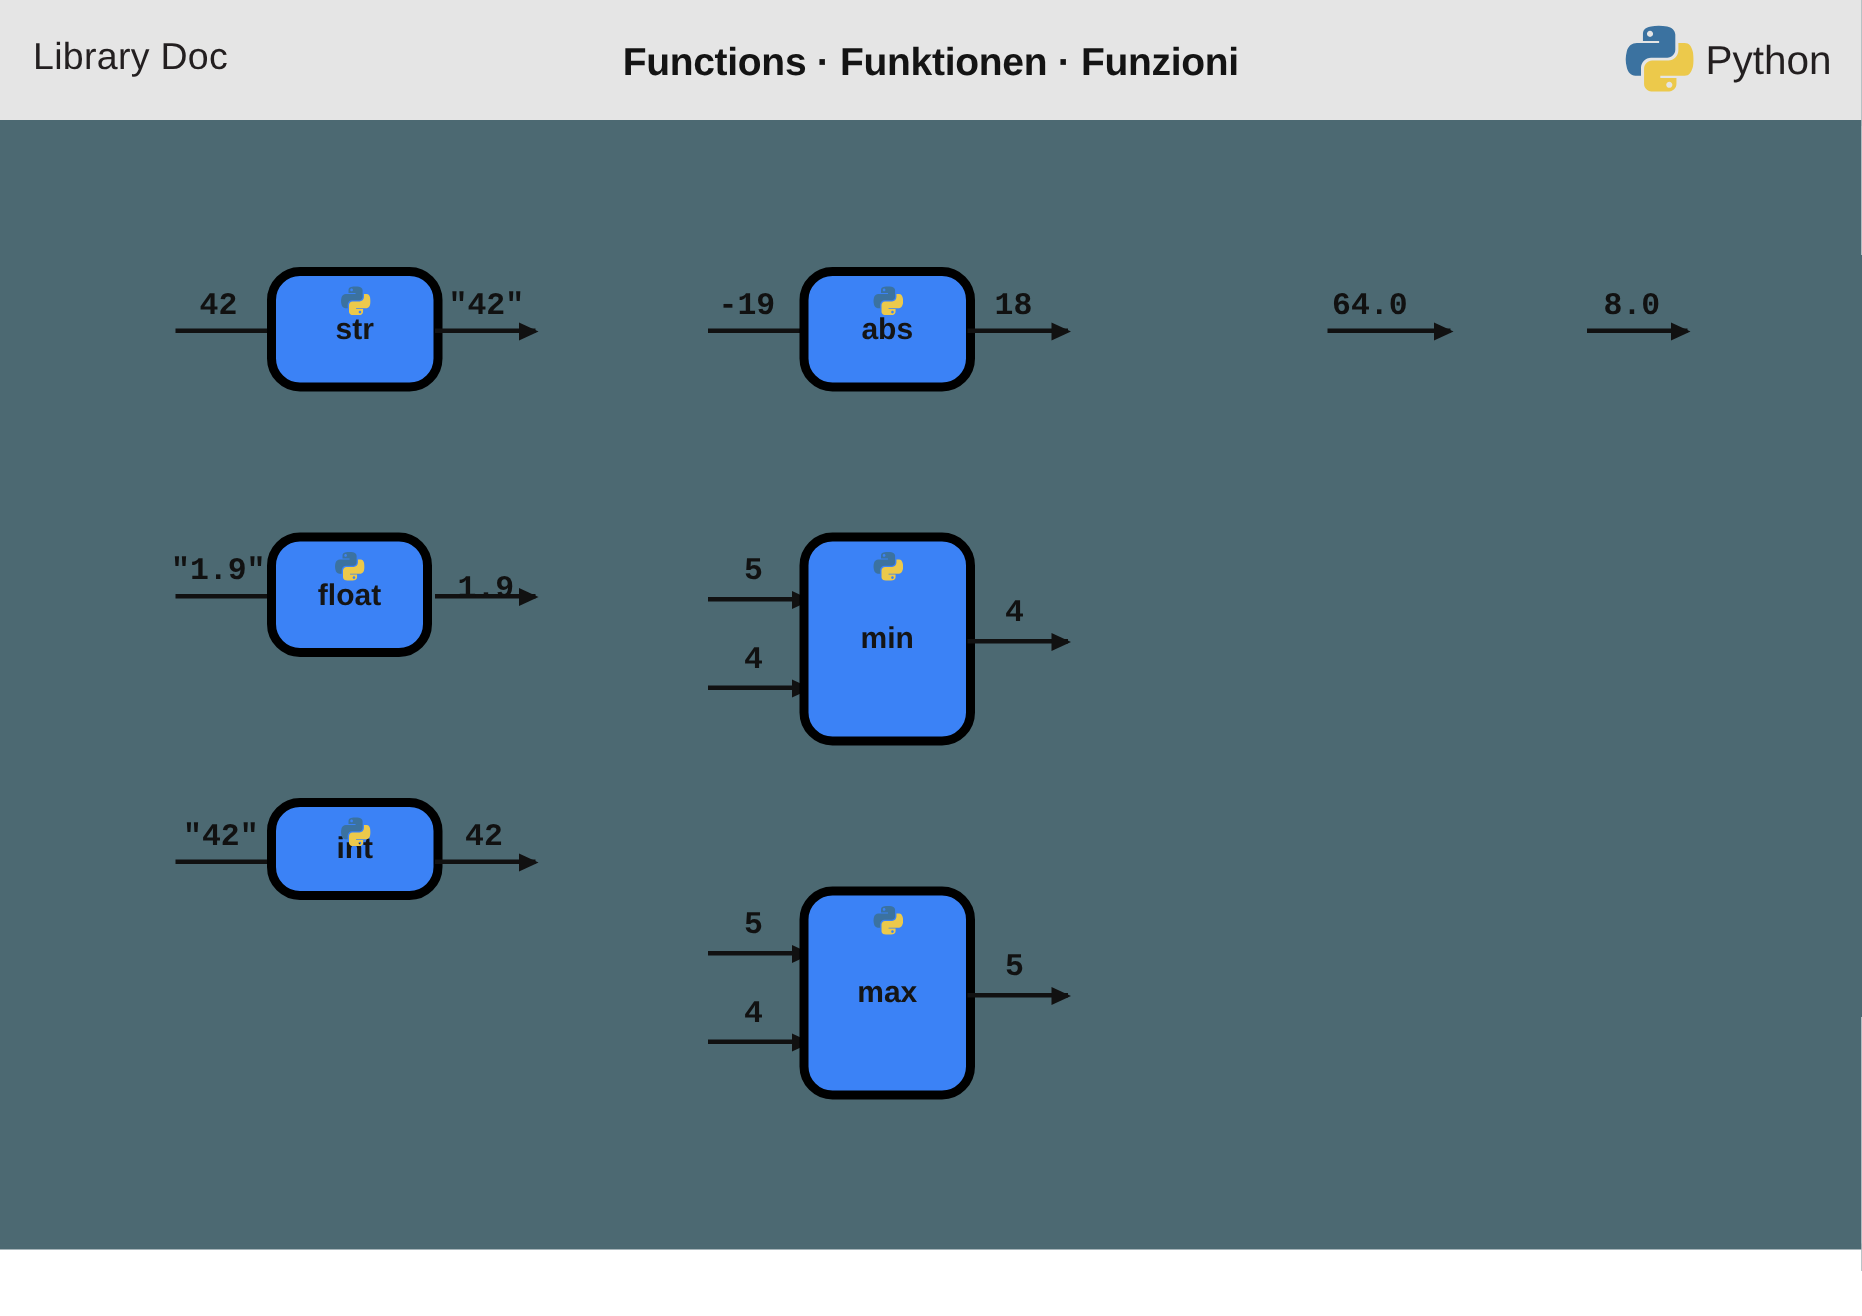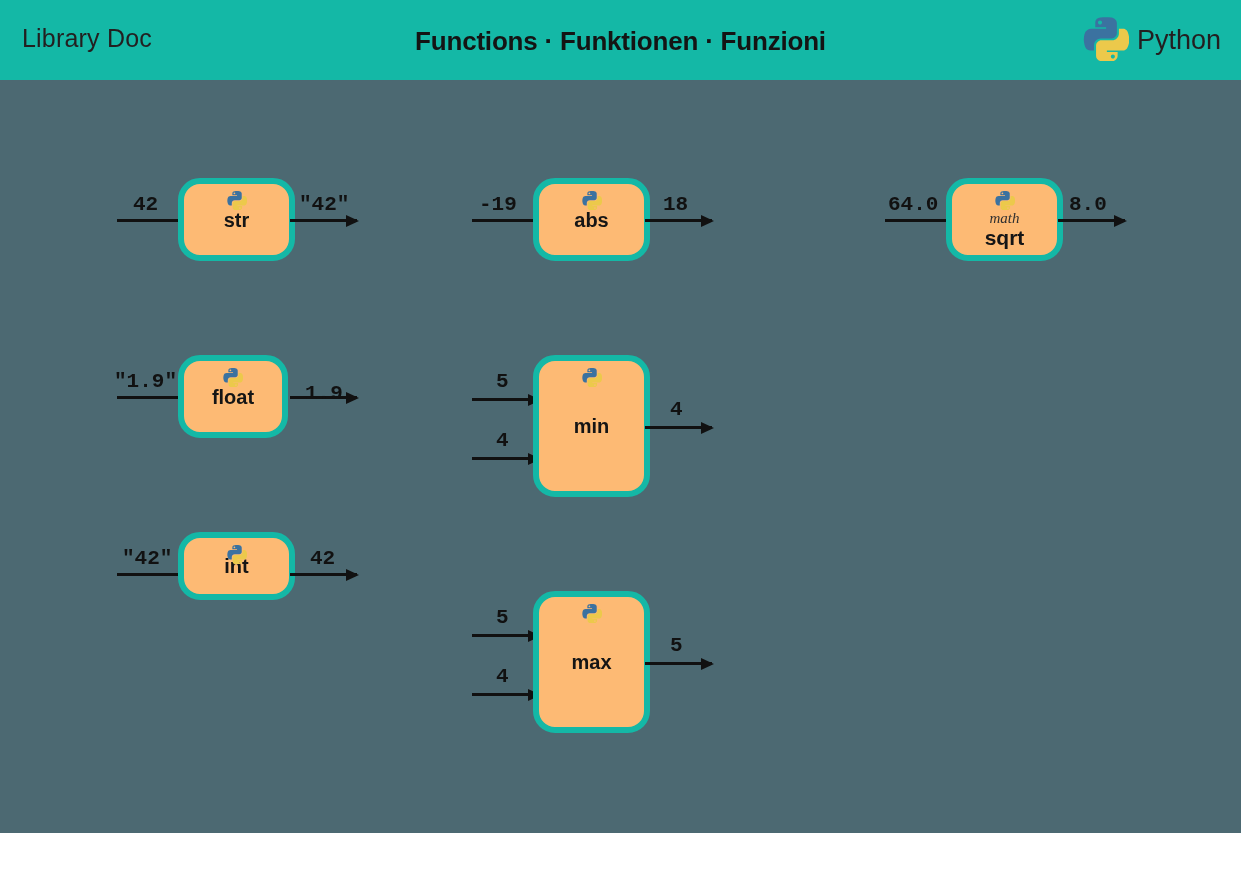--- a/index.html
+++ b/index.html
@@ -18,21 +18,21 @@
     background: #4c6972;
     overflow: hidden;
   }
 
   
   #header {
     position: absolute;
     left: 0; top: 0;
     width: 1241px;
     height: 80px;
-    background: #14b8a6;
+    background: #e5e5e5;
     box-sizing: border-box;
   }
   #header-rule {
     position: absolute;
     left: 0; top: 80px;
     width: 1241px;
     height: 4px;
     background: #4c6972;
   }
   #doc-kind {
@@ -84,22 +84,22 @@
     left: 0; top: 829px;
     width: 1241px;
     height: 4px;
     background: #4c6972;
   }
 
   
   .fn-box {
     position: absolute;
     box-sizing: border-box;
-    background: #fdba74;
-    border: 6px solid #14b8a6;
+    background: #3b82f6;
+    border: 6px solid #000000;
     border-radius: 22px;
     display: flex;
     flex-direction: column;
     align-items: center;
     justify-content: center;
   }
   .fn-pylogo {
     position: absolute;
     top: 6px;
     left: 50%;
@@ -193,30 +193,20 @@
         <path fill="#ecc94b" d="M85.9 32.7v11.4c0 8.9-7.5 16.3-16 16.3H44.1c-7 0-12.9 6-12.9 13.1v24.6c0 7 6.1 11.1 12.9 13.1 8.2 2.4 16 2.8 25.8 0 6.5-1.9 12.9-5.7 12.9-13.1v-9.8H57.1v-3.3h38.7c7.5 0 10.3-5.2 12.9-13.1 2.7-8.1 2.6-15.9 0-26.1-1.9-7.4-5.4-13-12.9-13h-9.9zM71.4 94.3c2.7 0 4.9 2.2 4.9 4.9 0 2.8-2.2 5-4.9 5-2.7 0-4.9-2.2-4.9-5 0-2.7 2.2-4.9 4.9-4.9z"></path>
       </svg>
     </span>
     <span class="fn-name">abs</span>
   </div>
   <div class="arrow" style="left:645px; top:219px; width:67px;"></div>
   <div class="arrow-label" style="left:663px; top:193px;">18</div>
 
   <div class="arrow" style="left:885px; top:219px; width:82px;"></div>
   <div class="arrow-label" style="left:888px; top:193px;">64.0</div>
-  <div class="fn-box" style="left:946px; top:178px; width:117px; height:83px;">
-    <span class="fn-pylogo">
-      <svg width="20" height="20" viewBox="0 0 110 110" aria-hidden="true">
-        <path fill="#3b72a0" d="M54.6 5.2c-4.4 0-8.6.4-12.3 1-10.9 1.9-12.9 6-12.9 13.4v9.8h25.8v3.3H19.8c-7.5 0-14 4.5-16.1 13-2.3 9.8-2.4 15.9 0 26.1 1.8 7.6 6.2 13 13.7 13h8.9V72.1c0-8.5 7.3-16 16-16h25.8c7.2 0 12.9-5.9 12.9-13.1V19.6c0-7-5.9-12.3-12.9-13.4-4.4-.7-9-1-13.5-1zM40.7 13.1c2.7 0 4.9 2.2 4.9 5s-2.2 4.9-4.9 4.9c-2.7 0-4.9-2.2-4.9-4.9s2.2-5 4.9-5z"></path>
-        <path fill="#ecc94b" d="M85.9 32.7v11.4c0 8.9-7.5 16.3-16 16.3H44.1c-7 0-12.9 6-12.9 13.1v24.6c0 7 6.1 11.1 12.9 13.1 8.2 2.4 16 2.8 25.8 0 6.5-1.9 12.9-5.7 12.9-13.1v-9.8H57.1v-3.3h38.7c7.5 0 10.3-5.2 12.9-13.1 2.7-8.1 2.6-15.9 0-26.1-1.9-7.4-5.4-13-12.9-13h-9.9zM71.4 94.3c2.7 0 4.9 2.2 4.9 4.9 0 2.8-2.2 5-4.9 5-2.7 0-4.9-2.2-4.9-5 0-2.7 2.2-4.9 4.9-4.9z"></path>
-      </svg>
-    </span>
-    <span class="fn-module" style="margin-top:20px;">math</span>
-    <span class="fn-name big">sqrt</span>
-  </div>
   <div class="arrow" style="left:1058px; top:219px; width:67px;"></div>
   <div class="arrow-label" style="left:1069px; top:193px;">8.0</div>
 
   <div class="arrow" style="left:117px; top:396px; width:82px;"></div>
   <div class="arrow-label" style="left:114px; top:370px;">"1.9"</div>
   <div class="fn-box" style="left:178px; top:355px; width:110px; height:83px;">
     <span class="fn-pylogo">
       <svg width="20" height="20" viewBox="0 0 110 110" aria-hidden="true">
         <path fill="#3b72a0" d="M54.6 5.2c-4.4 0-8.6.4-12.3 1-10.9 1.9-12.9 6-12.9 13.4v9.8h25.8v3.3H19.8c-7.5 0-14 4.5-16.1 13-2.3 9.8-2.4 15.9 0 26.1 1.8 7.6 6.2 13 13.7 13h8.9V72.1c0-8.5 7.3-16 16-16h25.8c7.2 0 12.9-5.9 12.9-13.1V19.6c0-7-5.9-12.3-12.9-13.4-4.4-.7-9-1-13.5-1zM40.7 13.1c2.7 0 4.9 2.2 4.9 5s-2.2 4.9-4.9 4.9c-2.7 0-4.9-2.2-4.9-4.9s2.2-5 4.9-5z"></path>
         <path fill="#ecc94b" d="M85.9 32.7v11.4c0 8.9-7.5 16.3-16 16.3H44.1c-7 0-12.9 6-12.9 13.1v24.6c0 7 6.1 11.1 12.9 13.1 8.2 2.4 16 2.8 25.8 0 6.5-1.9 12.9-5.7 12.9-13.1v-9.8H57.1v-3.3h38.7c7.5 0 10.3-5.2 12.9-13.1 2.7-8.1 2.6-15.9 0-26.1-1.9-7.4-5.4-13-12.9-13h-9.9zM71.4 94.3c2.7 0 4.9 2.2 4.9 4.9 0 2.8-2.2 5-4.9 5-2.7 0-4.9-2.2-4.9-5 0-2.7 2.2-4.9 4.9-4.9z"></path>

